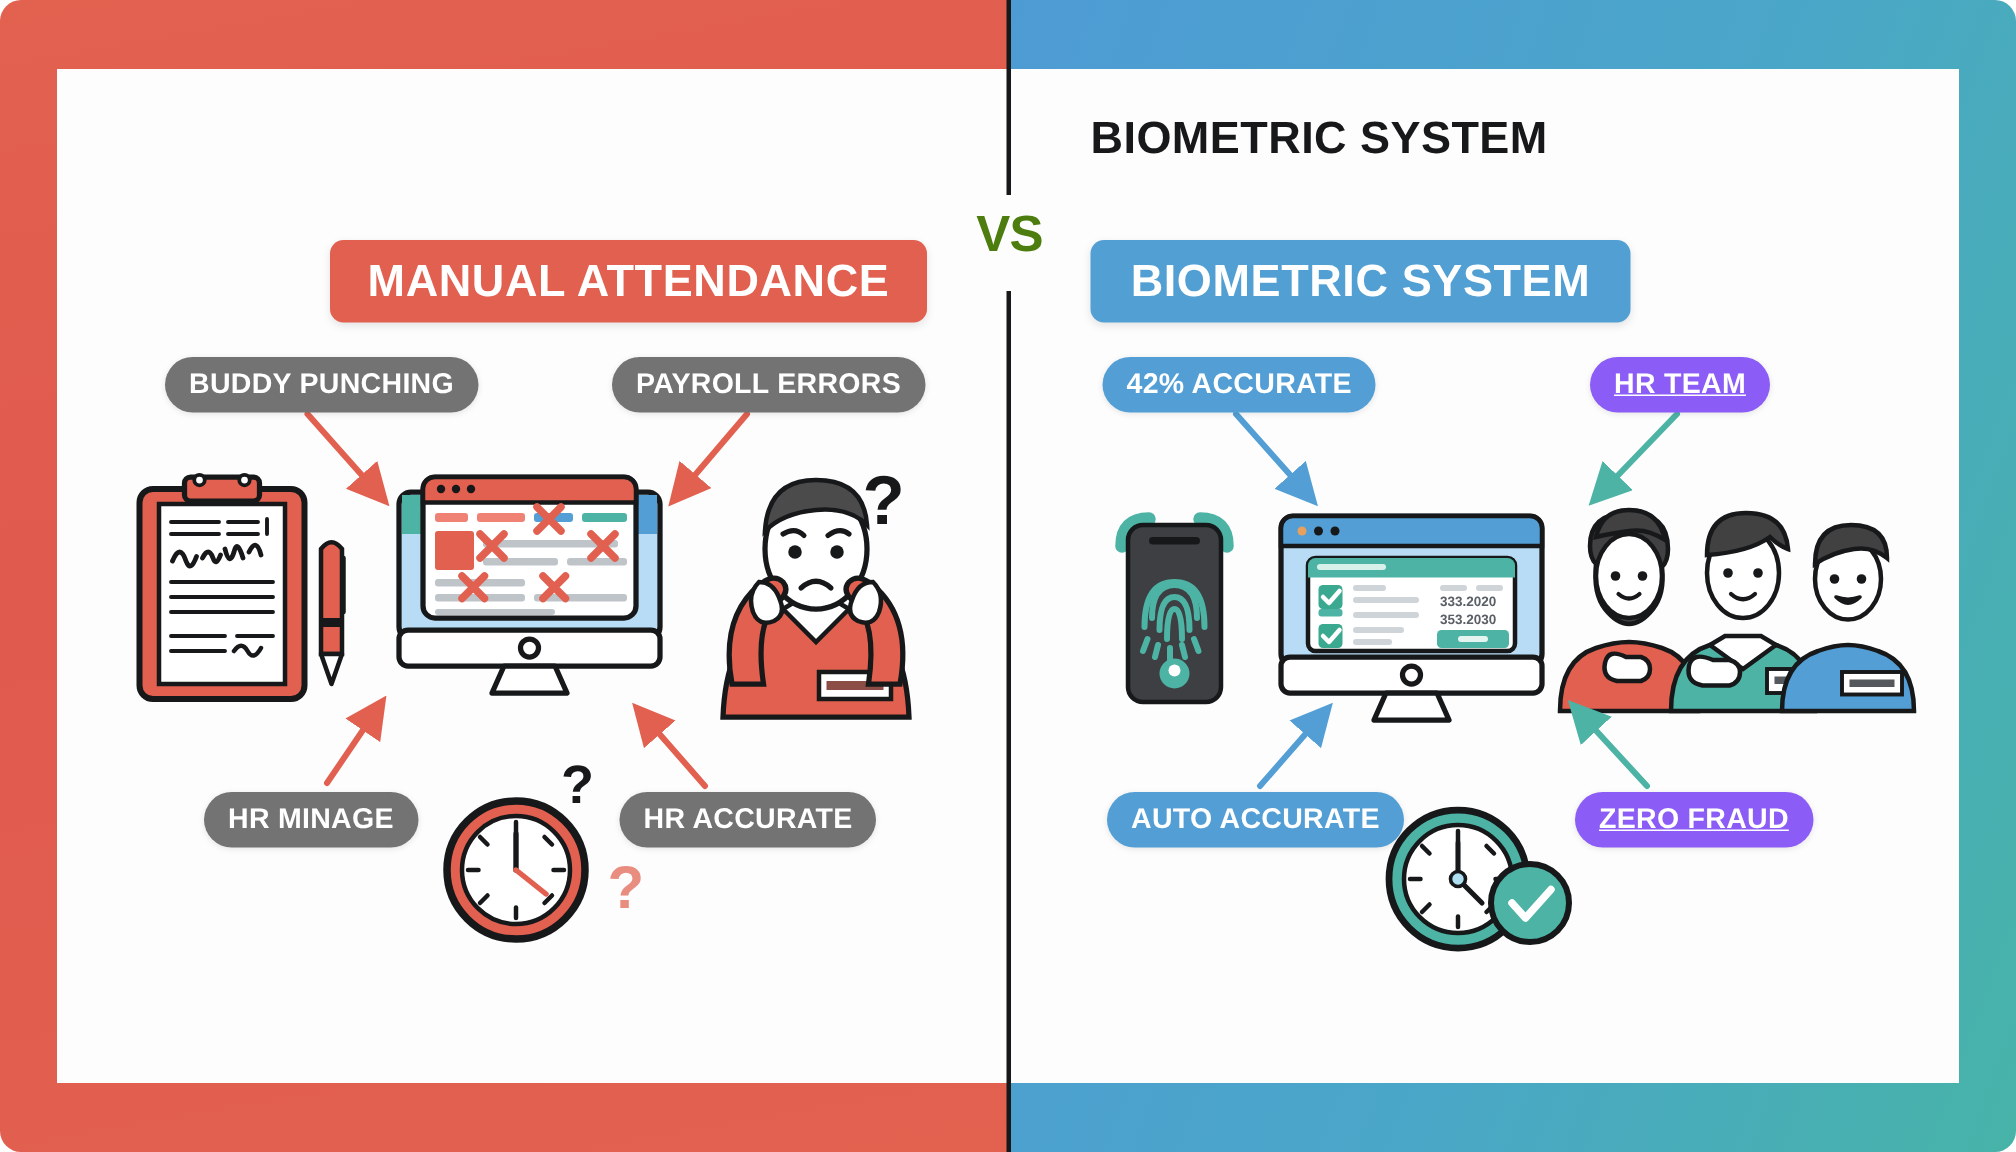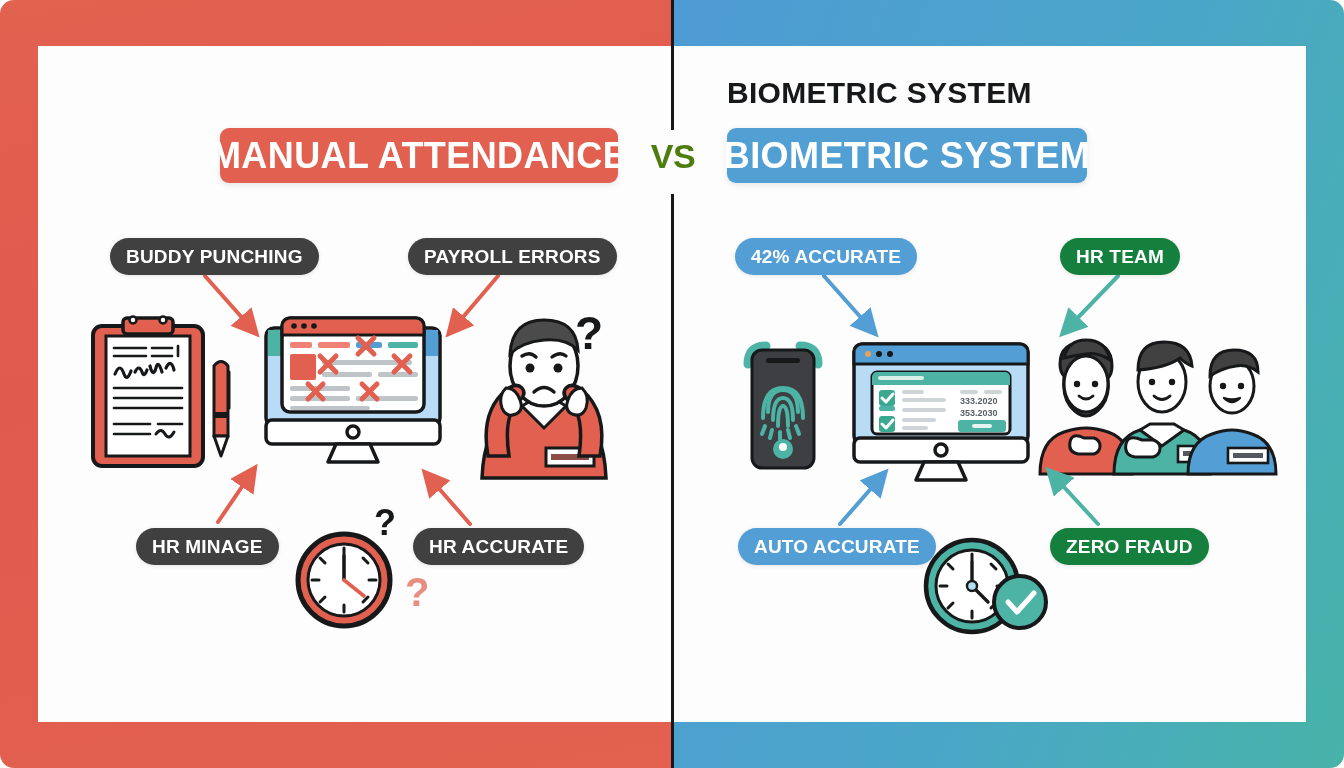--- a/index.html
+++ b/index.html
@@ -77,25 +77,26 @@
   .side-heading.right { left: 727px; top: 76px; }
 
   .title-badge {
     position: absolute;
     z-index: 9;
     display: flex;
     align-items: center;
     justify-content: center;
     border-radius: 9px;
     color: #ffffff;
-    font-size: 36px;
+    font-size: 30px;
     font-weight: bold;
     letter-spacing: 0.4px;
     white-space: nowrap;
     box-shadow: 0 2px 6px rgba(0,0,0,0.10);
+    margin-top: 32px;
   }
   .title-left  { left: 220px; top: 128px; width: 398px; height: 55px; background: #e2604f; }
   .title-right { left: 727px; top: 128px; width: 360px; height: 55px; background: #529fd4; }
 
   
   .pill {
     position: absolute;
     z-index: 9;
     display: flex;
     align-items: center;
@@ -103,23 +104,23 @@
     height: 37px;
     padding: 0 16px;
     border-radius: 19px;
     color: #ffffff;
     font-size: 19px;
     font-weight: bold;
     letter-spacing: 0.2px;
     white-space: nowrap;
     box-shadow: 0 1px 4px rgba(0,0,0,0.10);
   }
-  .pill-red  { background: #404040; }
+  .pill-red  { background: #737373; }
   .pill-blue { background: #539fd5; }
-  .pill-teal { background: #15803d; }
+  .pill-teal { background: #8b5cf6; text-decoration: underline; }
 
   
   .art { position: absolute; z-index: 5; }
   svg { display: block; overflow: visible; }
   .arrows { position: absolute; left: 0; top: 0; width: 1344px; height: 768px; z-index: 8; pointer-events: none; }
 </style>
 </head>
 <body>
 
 <div id="stage">

